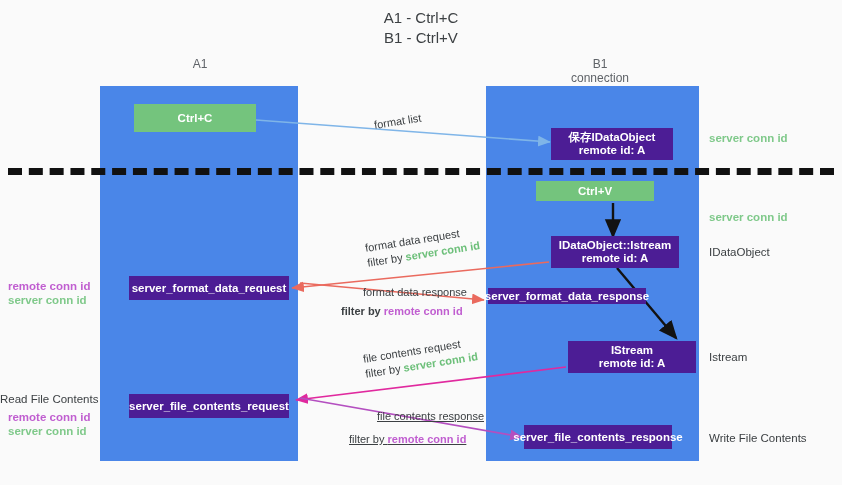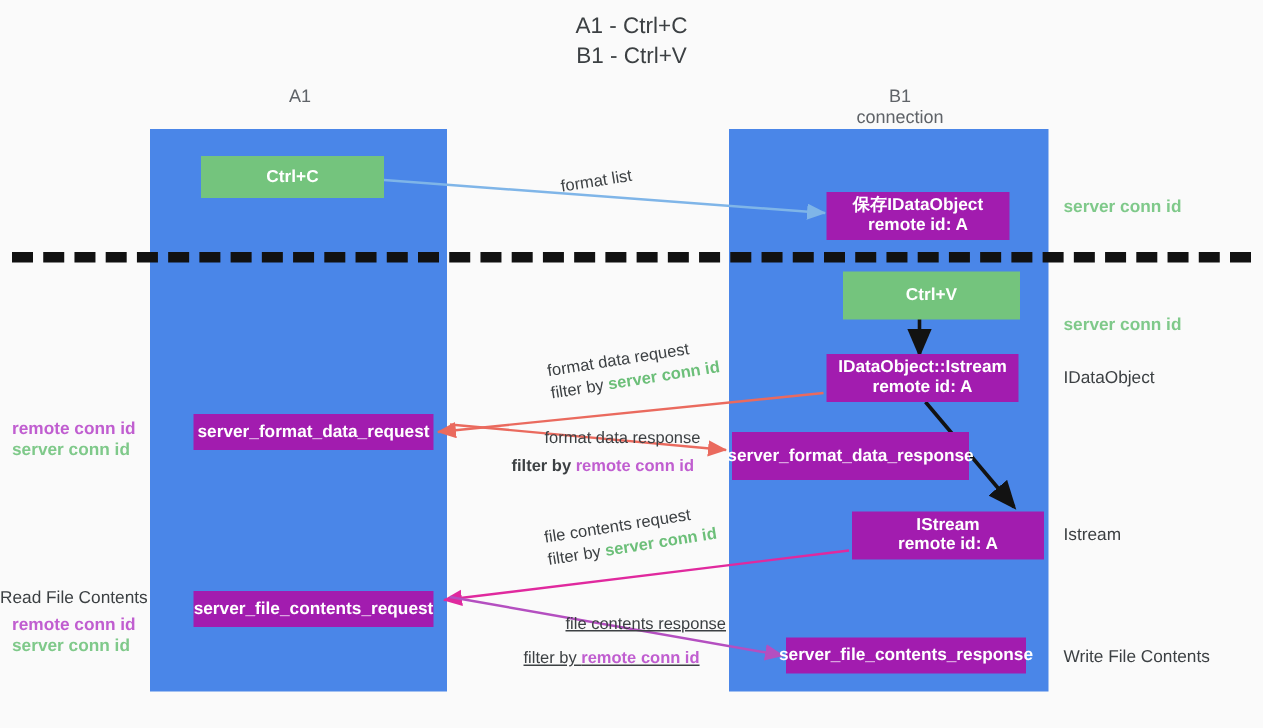--- a/index.html
+++ b/index.html
@@ -67,21 +67,21 @@
     align-items: center;
     justify-content: center;
     text-align: center;
     color: #ffffff;
     font-size: 11.5px;
     line-height: 13px;
     padding: 2px 4px;
     font-weight: bold;
   }
   .node.green { background: #74c47d; }
-  .node.orange { background: #a21caf; }
+  .node.orange { background: #4c1d95; }
   .node .l2 { display: block; }
 
   
   .side-label {
     font-size: 11.5px;
     line-height: 14px;
     color: #3c4043;
   }
   .side-label.green-text { color: #7fc98a; font-weight: bold; }
 
@@ -166,47 +166,47 @@
 
   <div class="abs node green" style="left:134px; top:104px; width:122px; height:28px;">
     <span>Ctrl+C</span>
   </div>
 
   <div class="abs node orange" style="left:551px; top:128px; width:122px; height:32px;">
     <span>保存IDataObject</span>
     <span class="l2">remote id: A</span>
   </div>
 
-  <div class="abs node green" style="left:562px; top:181px; width:118px; height:32px;">
+  <div class="abs node green" style="left:536px; top:181px; width:118px; height:20px;">
     <span>Ctrl+V</span>
   </div>
 
   <div class="abs node orange" style="left:551px; top:236px; width:128px; height:32px;">
     <span>IDataObject::Istream</span>
     <span class="l2">remote id: A</span>
   </div>
 
   <div class="abs node orange" style="left:129px; top:276px; width:160px; height:24px;">
     <span>server_format_data_request</span>
   </div>
 
-  <div class="abs node orange" style="left:488px; top:288px; width:158px; height:32px;">
+  <div class="abs node orange" style="left:488px; top:288px; width:158px; height:16px;">
     <span>server_format_data_response</span>
   </div>
 
   <div class="abs node orange" style="left:568px; top:341px; width:128px; height:32px;">
     <span>IStream</span>
     <span class="l2">remote id: A</span>
   </div>
 
   <div class="abs node orange" style="left:129px; top:394px; width:160px; height:24px;">
     <span>server_file_contents_request</span>
   </div>
 
-  <div class="abs node orange" style="left:524px; top:425px; width:160px; height:24px;">
+  <div class="abs node orange" style="left:524px; top:425px; width:148px; height:24px;">
     <span>server_file_contents_response</span>
   </div>
 
   <div class="abs side-label green-text" style="left:709px; top:131px;">server conn id</div>
 
   <div class="abs side-label green-text" style="left:709px; top:210px;">server conn id</div>
 
   <div class="abs side-label" style="left:709px; top:245px;">IDataObject</div>
 
   <div class="abs side-label" style="left:709px; top:350px;">Istream</div>

